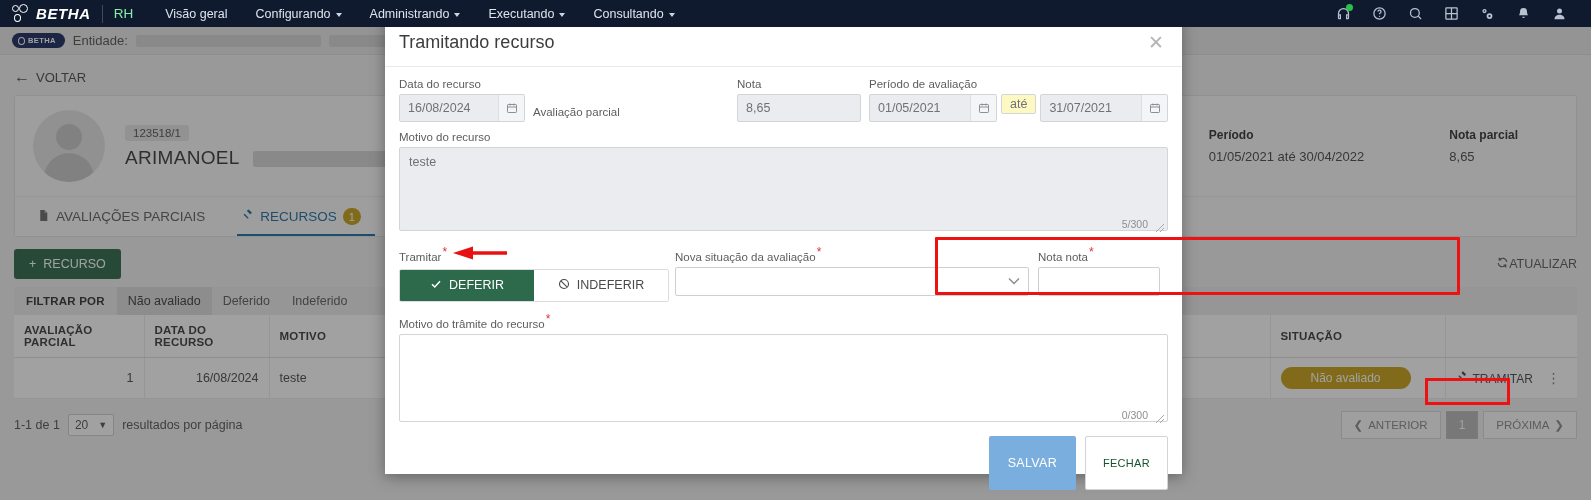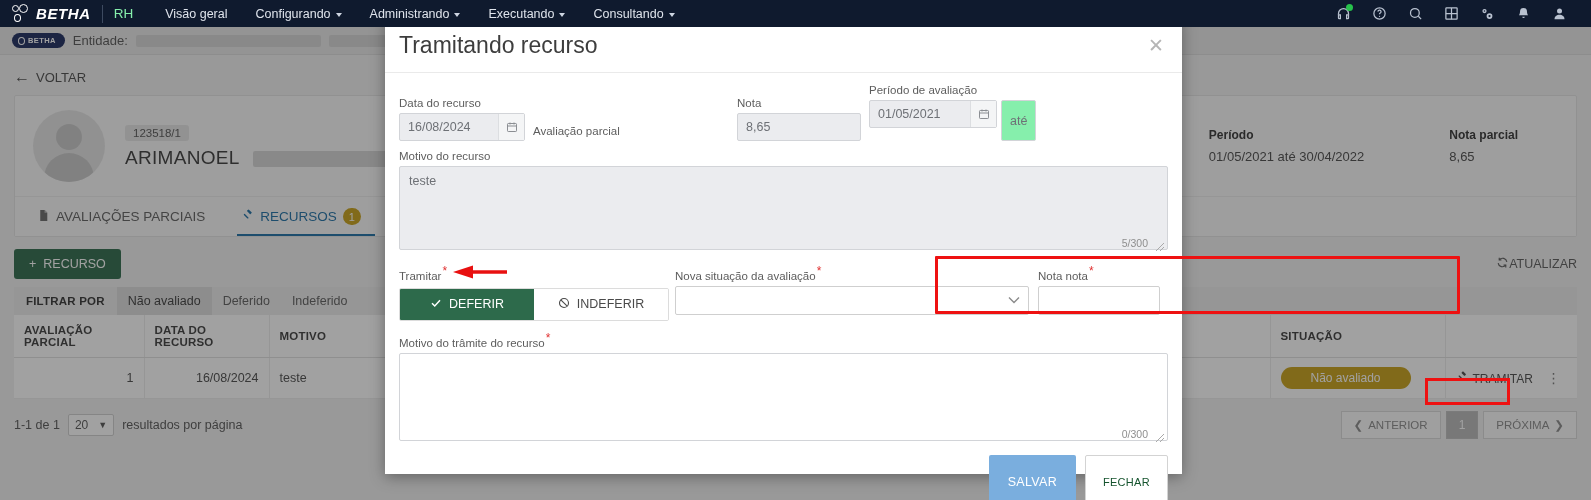--- a/index.html
+++ b/index.html
@@ -203,21 +203,21 @@
   .modal {
     position: absolute; left: 385px; top: 18px; width: 797px; height: 456px;
     background: #ffffff; z-index: 25;
     box-shadow: 0 3px 14px rgba(0,0,0,0.35);
     display: flex; flex-direction: column;
   }
   .modal-head {
     display: flex; align-items: center; padding: 14px 18px 13px 14px;
     border-bottom: 1px solid #eaeaea;
   }
-  .modal-title { font-size: 23px; color: #3d3d3d; }
+  .modal-title { font-size: 18px; color: #3d3d3d; }
   .modal-close {
     margin-left: auto; color: #b5b5b5; font-size: 19px; cursor: pointer;
     line-height: 1; font-weight: 300;
   }
   .modal-body { padding: 11px 14px 0 14px; flex: 1; position: relative; }
 
   .frow { display: flex; gap: 8px; align-items: flex-end; }
   .fgroup { display: flex; flex-direction: column; }
   .flabel { font-size: 11.5px; color: #5d5d5d; margin-bottom: 4px; }
   .req { color: #e03131; font-size: 12px; vertical-align: super; margin-left: 1px; }
@@ -226,21 +226,21 @@
     height: 28px; border: 1px solid #d2d4d8; background: #ebecef;
     font-size: 12.5px; color: #6e7176; display: flex; align-items: center;
     padding: 0 8px; border-radius: 2px;
   }
   .inp.with-cal { padding-right: 0; }
   .cal-btn {
     width: 26px; height: 26px; display: flex; align-items: center; justify-content: center;
     border-left: 1px solid #dcdee1; margin-left: auto; color: #8b8e93; background: #f4f5f6;
   }
   .ate-box {
-    height: 41px; border: 1px solid #d2d4d8; background: #86efac; display: flex;
+    height: 20px; border: 1px solid #d2d4d8; background: #fef9c3; display: flex;
     align-items: center; padding: 0 8px; font-size: 12.5px; color: #6e7176;
     border-radius: 2px;
   }
 
   .ta-wrap { position: relative; margin-top: 9px; }
   .ta {
     width: 100%; height: 84px; border: 1px solid #d2d4d8; background: #ebecef;
     border-radius: 2px; padding: 7px 9px; font-size: 12.5px; color: #6e7176;
     font-family: "Liberation Sans", sans-serif; resize: none;
   }
@@ -562,20 +562,29 @@
             <div class="inp with-cal" style="width:128px">
               <span>01/05/2021</span>
               <span class="cal-btn">
                 <svg width="12" height="12" viewBox="0 0 24 24" fill="none" stroke="currentColor" stroke-width="2">
                   <rect x="3" y="5" width="18" height="16" rx="1.5"></rect>
                     <path d="M3 10h18M8 3v4M16 3v4"></path>
                 </svg>
               </span>
             </div>
             <div class="ate-box">até</div>
+            <div class="inp with-cal" style="flex:1">
+              <span>31/07/2021</span>
+              <span class="cal-btn">
+                <svg width="12" height="12" viewBox="0 0 24 24" fill="none" stroke="currentColor" stroke-width="2">
+                  <rect x="3" y="5" width="18" height="16" rx="1.5"></rect>
+                    <path d="M3 10h18M8 3v4M16 3v4"></path>
+                </svg>
+              </span>
+            </div>
           </div>
         </div>
       </div>
 
       <div>
         <div class="flabel" style="margin-top:9px">Motivo do recurso</div>
         <div class="ta-wrap" style="margin-top:2px">
           <textarea class="ta" readonly="" style="">teste</textarea>
           <span class="ta-count">5/300</span>
           <svg class="ta-grip" viewBox="0 0 10 10">

